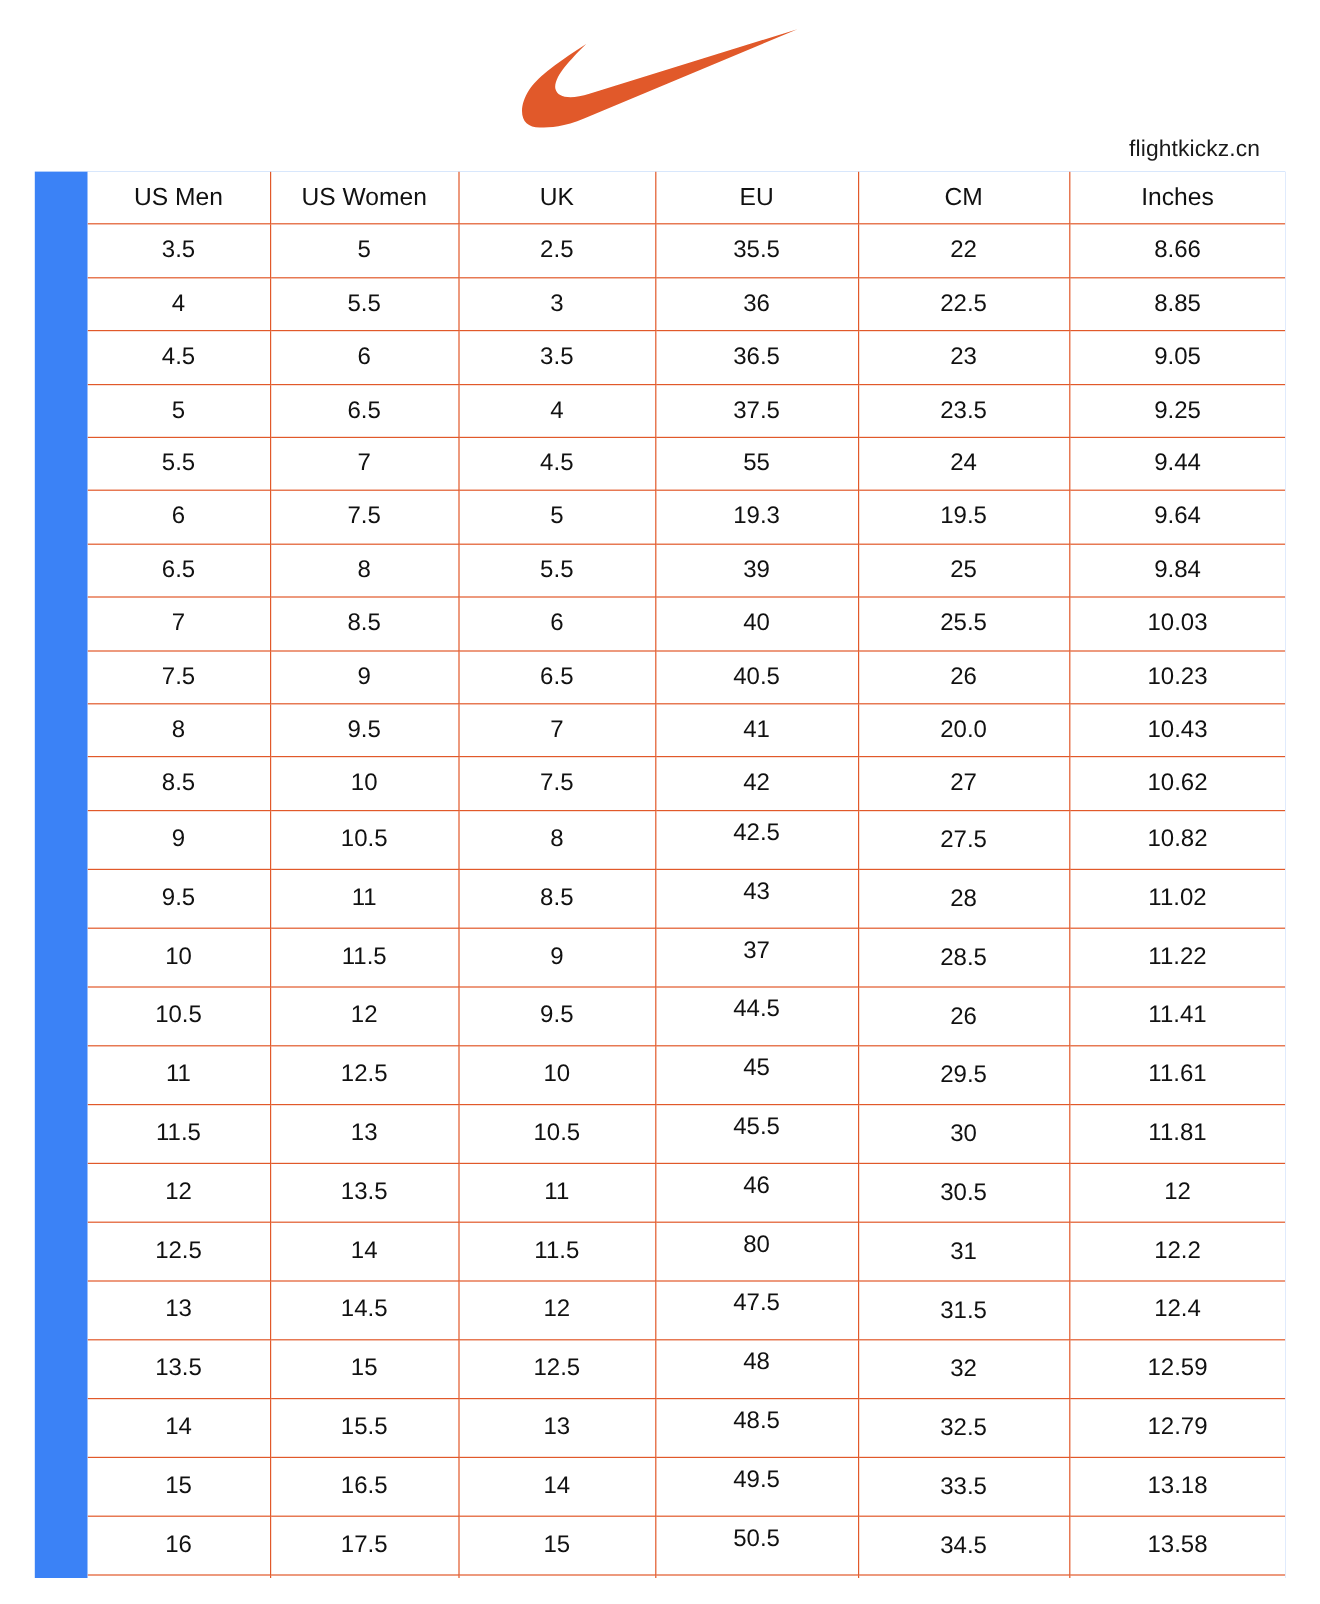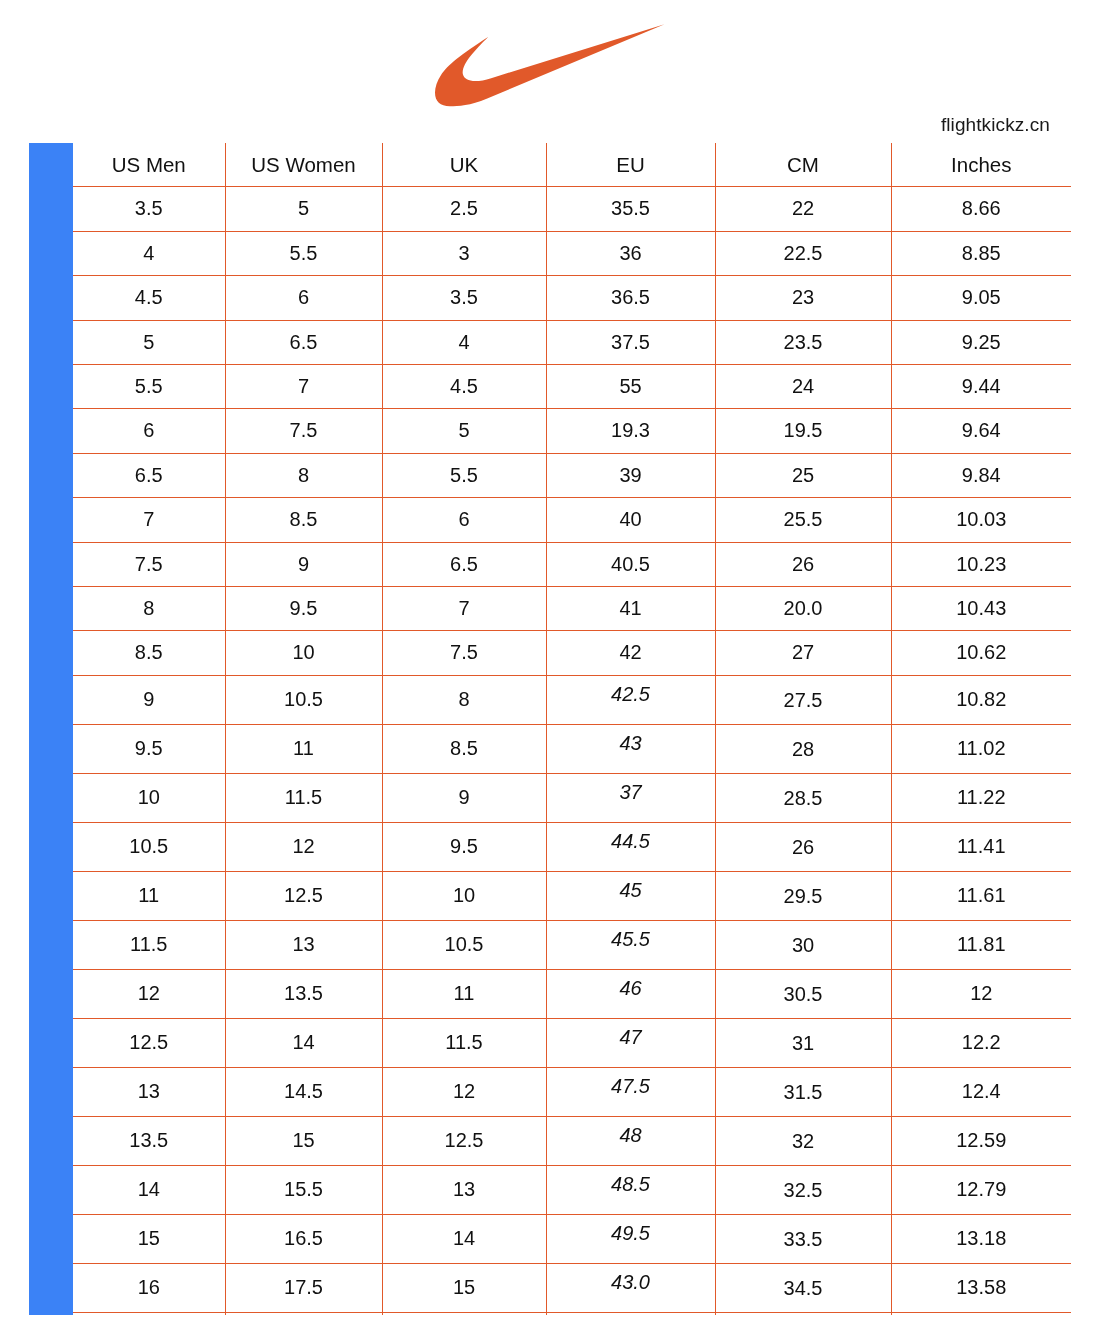--- a/index.html
+++ b/index.html
@@ -106,21 +106,20 @@
     border-left: none;
   }
   table.size-table td:last-child,
   table.size-table th:last-child {
     border-right: none;
   }
   
   table.size-table td.eu-shift {
     vertical-align: top;
     line-height: 36px;
-    font-style: italic;
   }
   table.size-table td.cm-shift {
     vertical-align: bottom;
     line-height: 48px;
   }
 </style>
 </head>
 <body>
 
 <div class="page">
@@ -296,21 +295,21 @@
               <td>13.5</td>
               <td>11</td>
               <td class="eu-shift">46</td>
               <td class="cm-shift">30.5</td>
               <td>12</td>
             </tr>
             <tr>
               <td>12.5</td>
               <td>14</td>
               <td>11.5</td>
-              <td class="eu-shift">47</td>
+              <td class="eu-shift">80</td>
               <td class="cm-shift">31</td>
               <td>12.2</td>
             </tr>
             <tr>
               <td>13</td>
               <td>14.5</td>
               <td>12</td>
               <td class="eu-shift">47.5</td>
               <td class="cm-shift">31.5</td>
               <td>12.4</td>
@@ -336,21 +335,21 @@
               <td>16.5</td>
               <td>14</td>
               <td class="eu-shift">49.5</td>
               <td class="cm-shift">33.5</td>
               <td>13.18</td>
             </tr>
             <tr>
               <td>16</td>
               <td>17.5</td>
               <td>15</td>
-              <td class="eu-shift">43.0</td>
+              <td class="eu-shift">50.5</td>
               <td class="cm-shift">34.5</td>
               <td>13.58</td>
             </tr>
             <tr>
               <td>17</td>
               <td>18.5</td>
               <td>16</td>
               <td class="eu-shift">51.5</td>
               <td class="cm-shift">35.5</td>
               <td>13.77</td>

